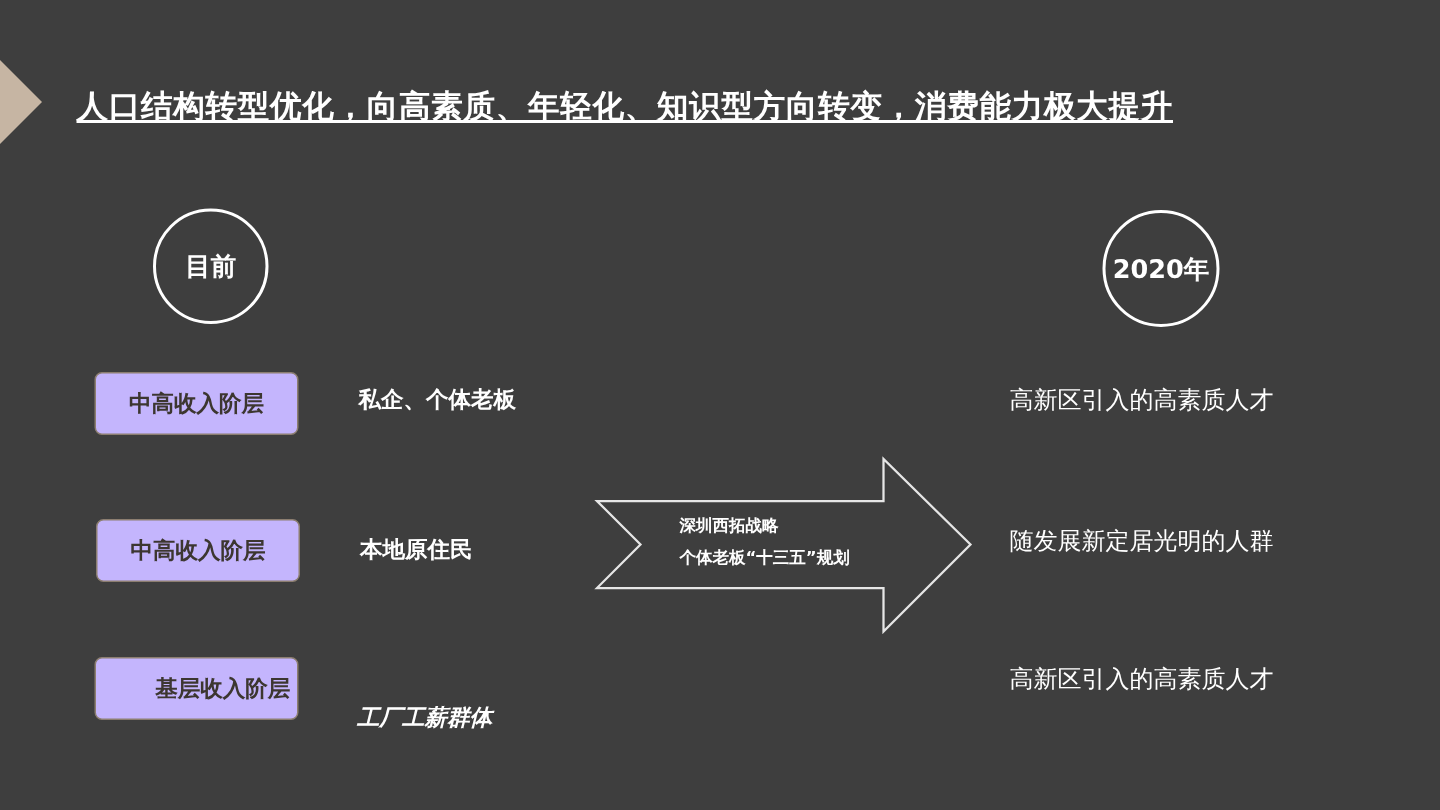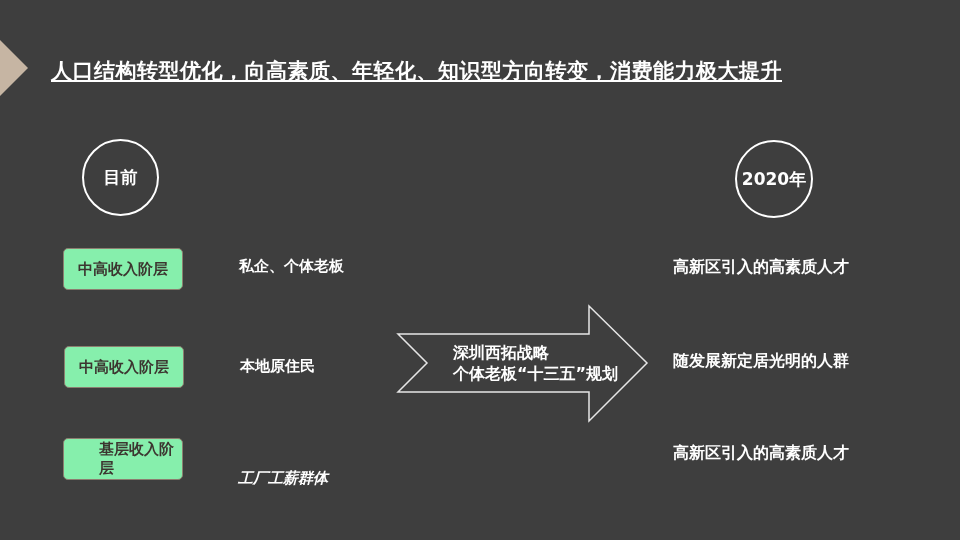--- a/index.html
+++ b/index.html
@@ -34,25 +34,25 @@
     .circle {
       border: 2px solid #ffffff;
       border-radius: 50%;
       display: flex;
       align-items: center;
       justify-content: center;
       font-size: 17px;
       font-weight: bold;
       box-sizing: border-box;
     }
-    .circle-now { left: 82px; top: 139px; width: 77px; height: 77px; justify-content: center; }
+    .circle-now { left: 102px; top: 139px; width: 77px; height: 77px; justify-content: center; }
     .circle-2020 { left: 735px; top: 140px; width: 78px; height: 78px; }
     .tier-box {
-      width: 120px; height: 42px;
-      background: #86efac;
+      width: 136px; height: 42px;
+      background: #c4b5fd;
       border: 1px solid #8c7e70;
       border-radius: 5px;
       box-sizing: border-box;
       display: flex;
       align-items: center;
       justify-content: center;
       color: #3c3630;
       font-size: 15px;
       font-weight: bold;
     }
@@ -63,30 +63,30 @@
       font-size: 15px;
       font-weight: bold;
       white-space: nowrap;
       margin-left: 20px;
     }
     .desc-1 { left: 219px; top: 257px; }
     .desc-2 { left: 220px; top: 357px; }
     .desc-3 { left: 218px; top: 469px; font-style: italic; }
     .future {
       font-size: 16px;
-      font-weight: bold;
+      font-weight: normal;
       white-space: nowrap;
       text-align: right;
     }
     .future-1 { left: 673px; top: 257px; }
     .future-2 { left: 673px; top: 351px; }
     .future-3 { left: 673px; top: 443px; }
     .arrow-svg { left: 0; top: 0; }
     .arrow-text {
-      font-size: 16px;
+      font-size: 11px;
       font-weight: bold;
       white-space: nowrap;
     }
     .arrow-line-1 { left: 453px; top: 343px; }
     .arrow-line-2 { left: 453px; top: 364px; }
   </style>
 </head>
 <body>
 
 <div class="abs marker"></div>

